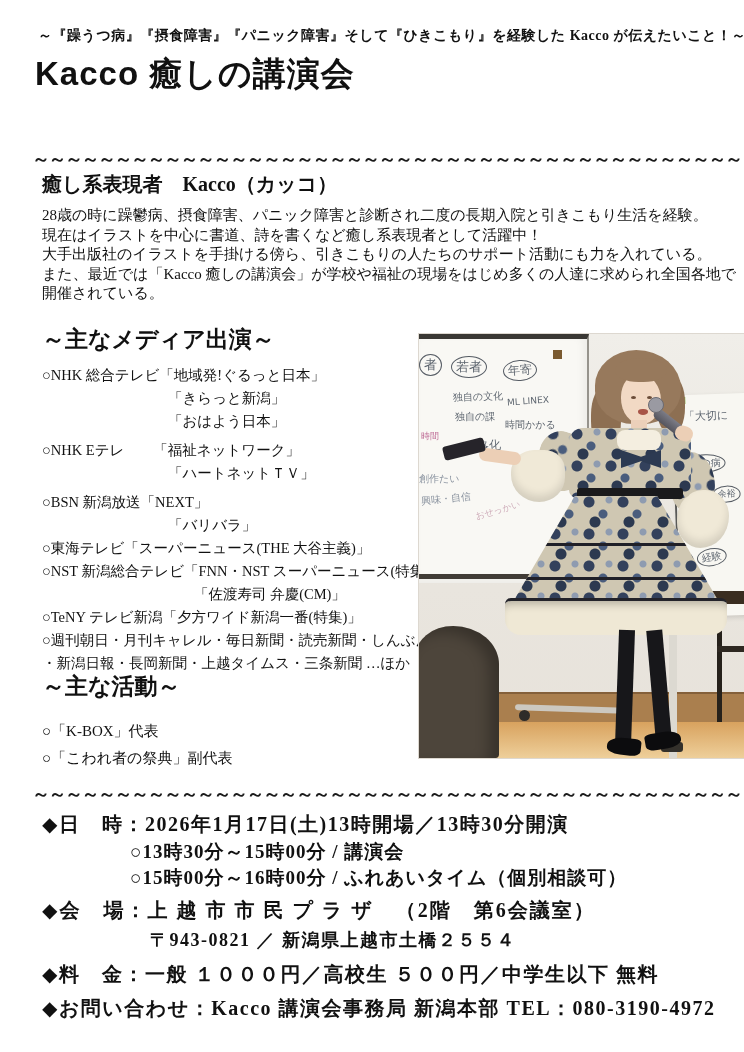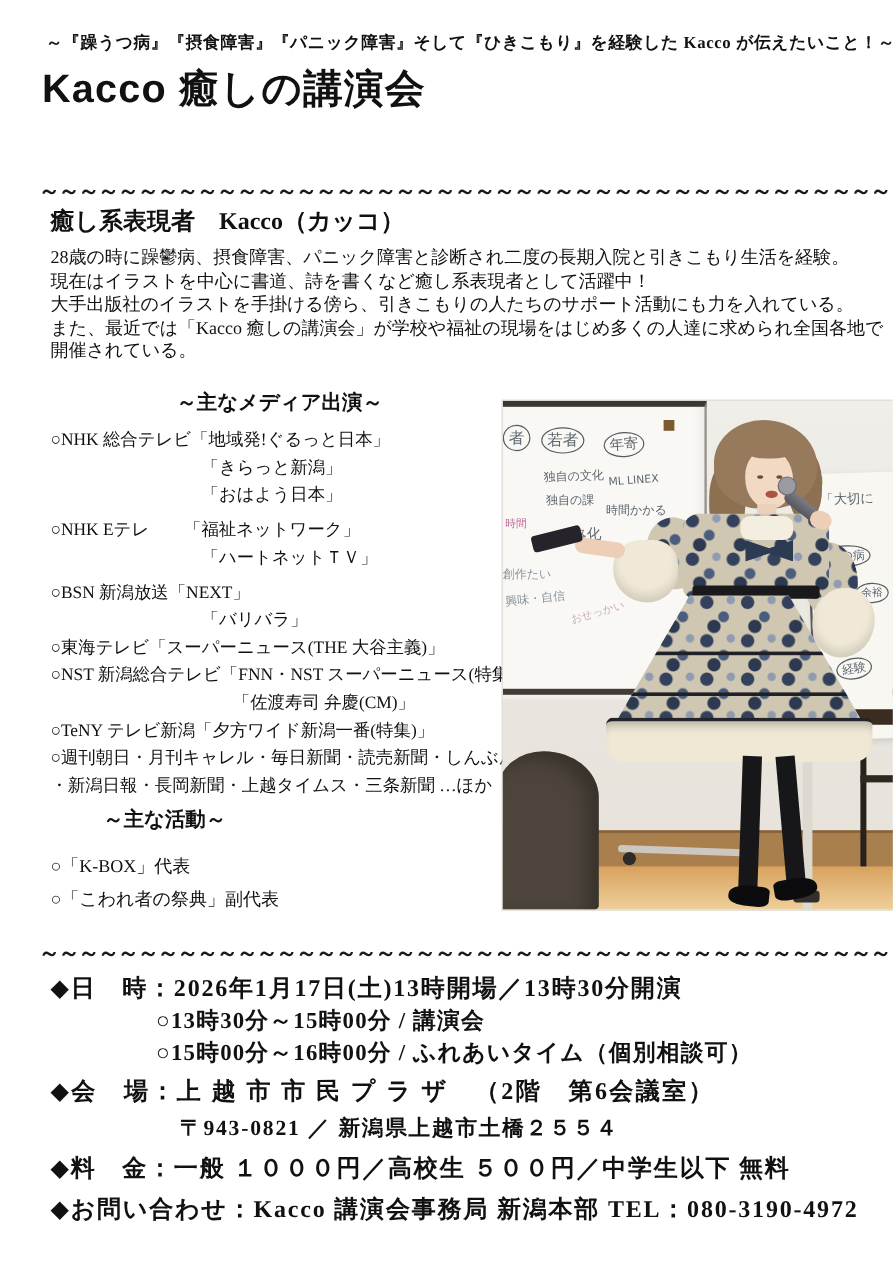--- a/index.html
+++ b/index.html
@@ -14,21 +14,21 @@
             font-family:"Liberation Sans","DejaVu Sans",sans-serif;
             font-size:30px;font-weight:900;letter-spacing:1px;color:#101010;
             text-shadow:1px 0 #101010,-1px 0 #101010,0 1px #101010,0 -1px #101010;}
   .wave{position:absolute;left:12px;width:722px;overflow:hidden;white-space:nowrap;
         font-size:18px;font-weight:bold;letter-spacing:-1.5px;color:#1a1a1a;}
   .wave1{top:147px;}
   .wave2{top:782px;}
   .presenter{position:absolute;top:171px;left:22px;font-size:20px;font-weight:bold;}
   .bio{position:absolute;top:206px;left:22px;width:710px;font-size:15px;line-height:19.5px;}
   .media{position:absolute;top:324px;left:22px;width:382px;font-size:14.5px;}
-  .sec-head{font-size:17px;font-weight:bold;text-align:center;}
+  .sec-head{font-size:23px;font-weight:bold;}
   .media .sec-head{margin-bottom:9px;}
   .media .row{line-height:23px;white-space:nowrap;}
   .media .g{margin-top:6px;}
   .media .ind1{padding-left:126px;}
   .media .ind2{padding-left:152px;}
   .activities{position:absolute;top:671px;left:22px;font-size:15px;}
   .activities .sec-head{margin-bottom:16px;font-family:Liberation Serif, serif;}
   .activities .row{line-height:27px;}
   .details{position:absolute;top:809px;left:22px;width:714px;font-weight:bold;}
   .details .d{font-size:20px;line-height:30px;letter-spacing:1.5px;white-space:nowrap;}

